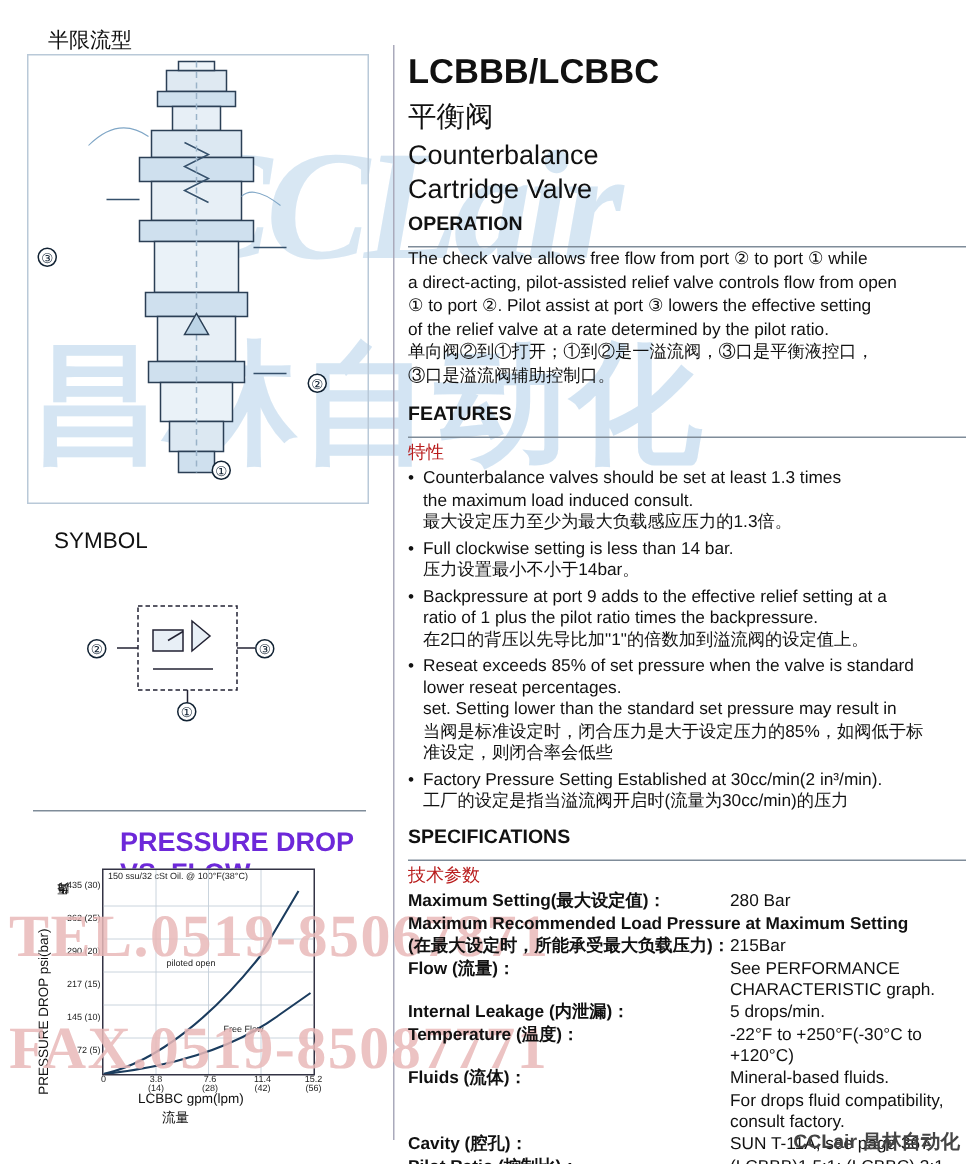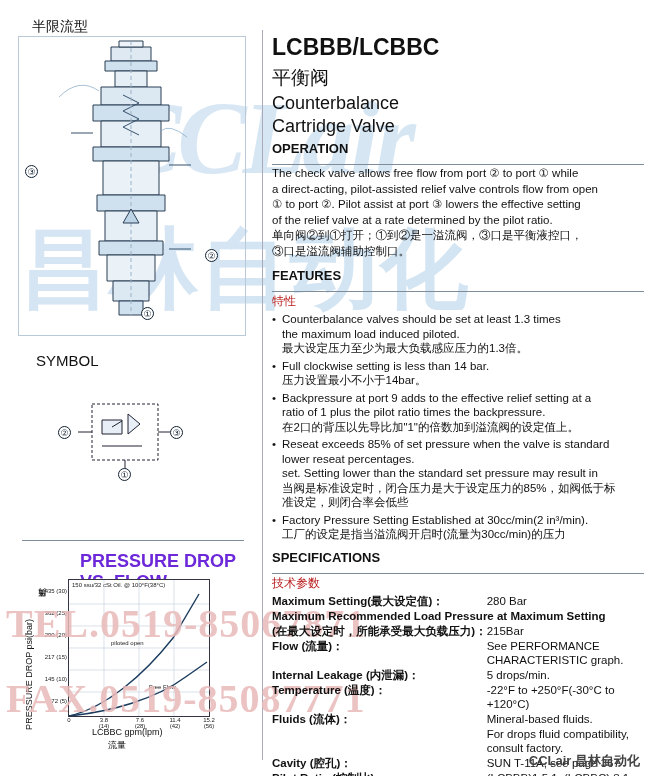--- a/index.html
+++ b/index.html
@@ -309,21 +309,21 @@
   <p class="body">单向阀②到①打开；①到②是一溢流阀，③口是平衡液控口，</p>
   <p class="body">③口是溢流阀辅助控制口。</p>
 
   <div class="sec-head" style="margin-top:10px;">FEATURES</div>
   <div class="sec-rule"></div>
   <div class="sec-head-cn">特性</div>
 
   <ul class="feat">
     <li>
       <span class="indent">Counterbalance valves should be set at least 1.3 times</span>
-      <span class="indent">the maximum load induced piloted.</span>
+      <span class="indent">the maximum load induced consult.</span>
       <span class="indent">最大设定压力至少为最大负载感应压力的1.3倍。</span>
     </li>
     <li>
       <span class="indent">Full clockwise setting is less than 14 bar.</span>
       <span class="indent">压力设置最小不小于14bar。</span>
     </li>
     <li>
       <span class="indent">Backpressure at port 9 adds to the effective relief setting at a</span>
       <span class="indent">ratio of 1 plus the pilot ratio times the backpressure.</span>
       <span class="indent">在2口的背压以先导比加"1"的倍数加到溢流阀的设定值上。</span>

